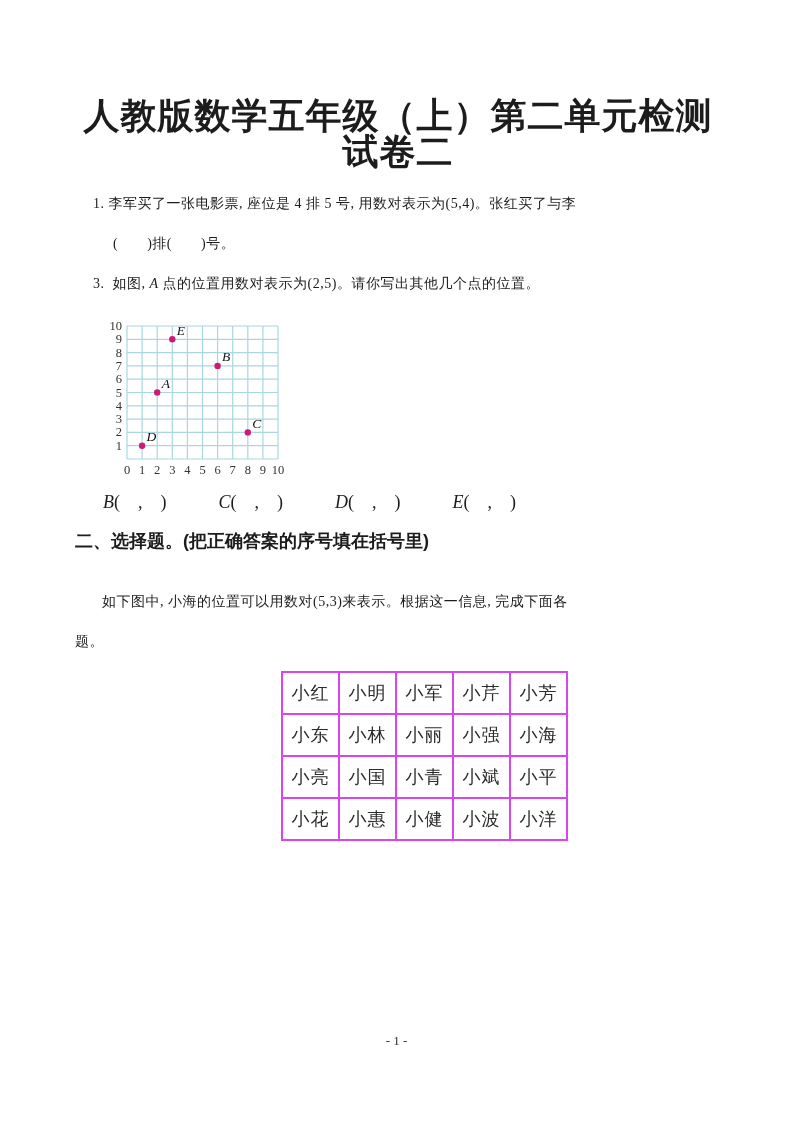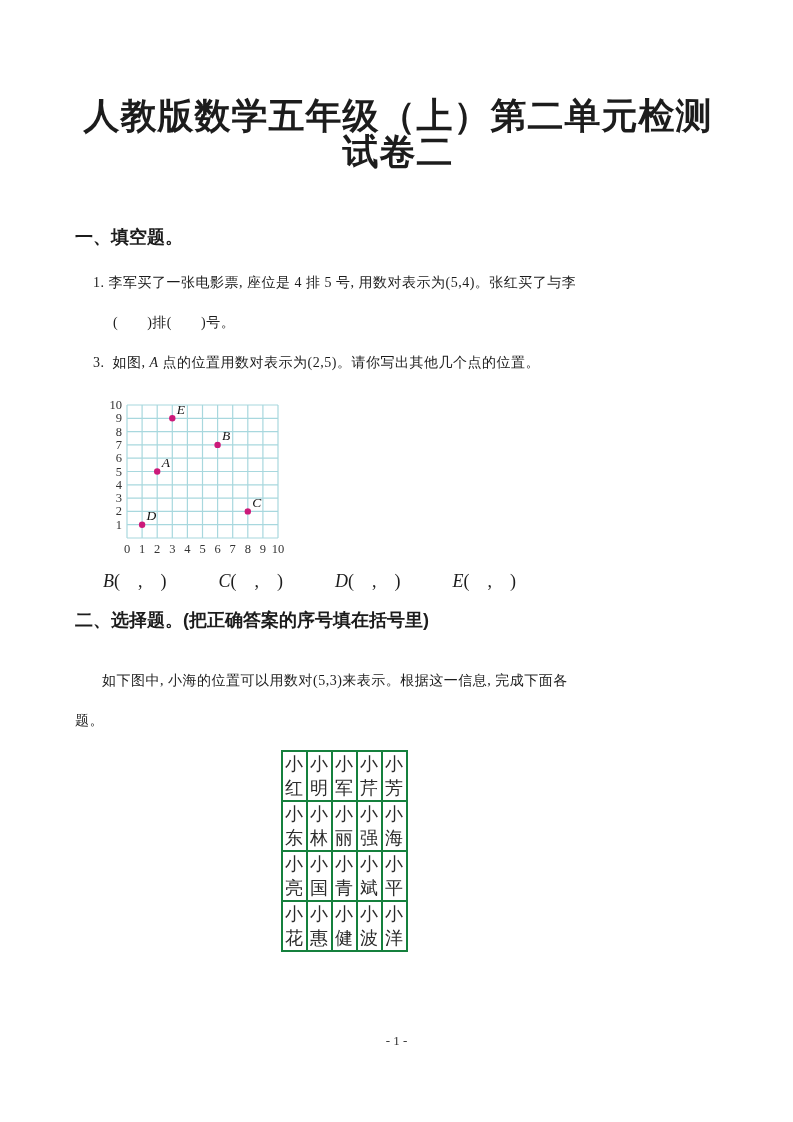--- a/index.html
+++ b/index.html
@@ -55,23 +55,23 @@
     font-size: 18px;
     line-height: 22px;
   }
   .blank-group { white-space: pre-wrap; }
   .sel-para { margin-top: 38px; }
   .names-table {
     border-collapse: collapse;
     margin: 6px 0 0 206px;
   }
   .names-table td {
-    width: 25px;
+    width: 57px;
     height: 42px;
-    border: 2px solid #15803d;
+    border: 2px solid #d946ef;
     text-align: center;
     vertical-align: middle;
     font-size: 18px;
     color: #2b2b2b;
     letter-spacing: 1px;
   }
   .footer {
     position: absolute;
     left: 0;
     right: 0;
@@ -85,21 +85,20 @@
     font-family: "Liberation Serif", "DejaVu Serif", serif;
   }
 </style>
 </head>
 <body>
 
 <div class="page">
   <div class="content">
     <div class="doc-title">人教版数学五年级（上）第二单元检测试卷二</div>
 
-    <div class="section-heading h1">一、填空题。</div>
 
     <div class="line q-first first-after-h1">1. 李军买了一张电影票, 座位是 4 排 5 号, 用数对表示为(5,4)。张红买了与李</div>
     <div class="line q-cont">(　　)排(　　)号。</div>
 
 
     <div class="line q-first q3"><span>3.  如图, </span><em>A</em><span> 点的位置用数对表示为(2,5)。请你写出其他几个点的位置。</span></div>
 
     <div class="grid-wrap">
       <svg width="210" height="168" viewBox="0 0 210 168">
           <line x1="30" y1="146" x2="30" y2="13" stroke="#a8d8de" stroke-width="1.2"></line>

